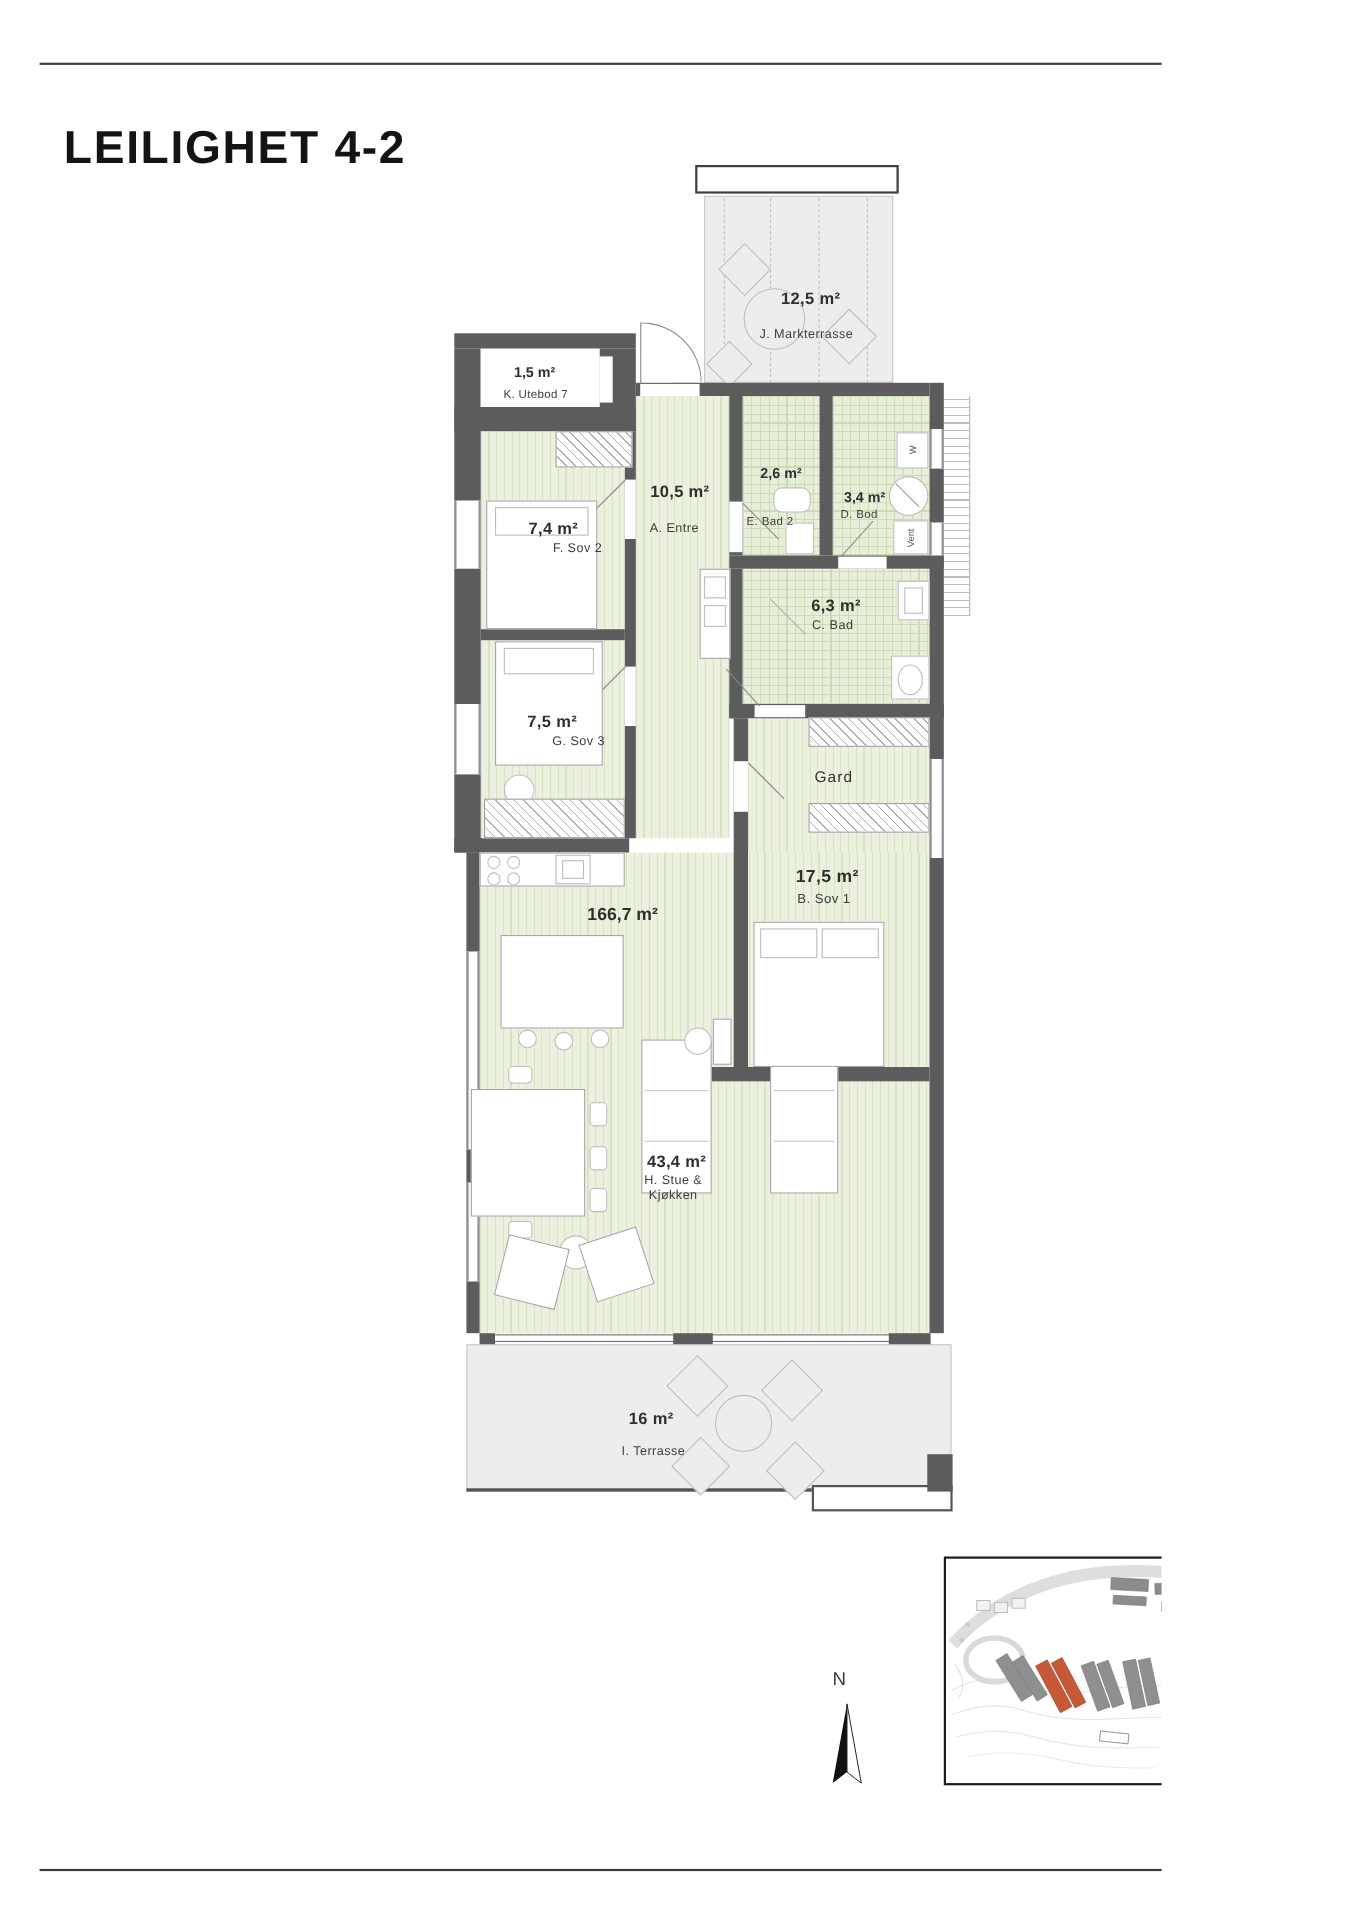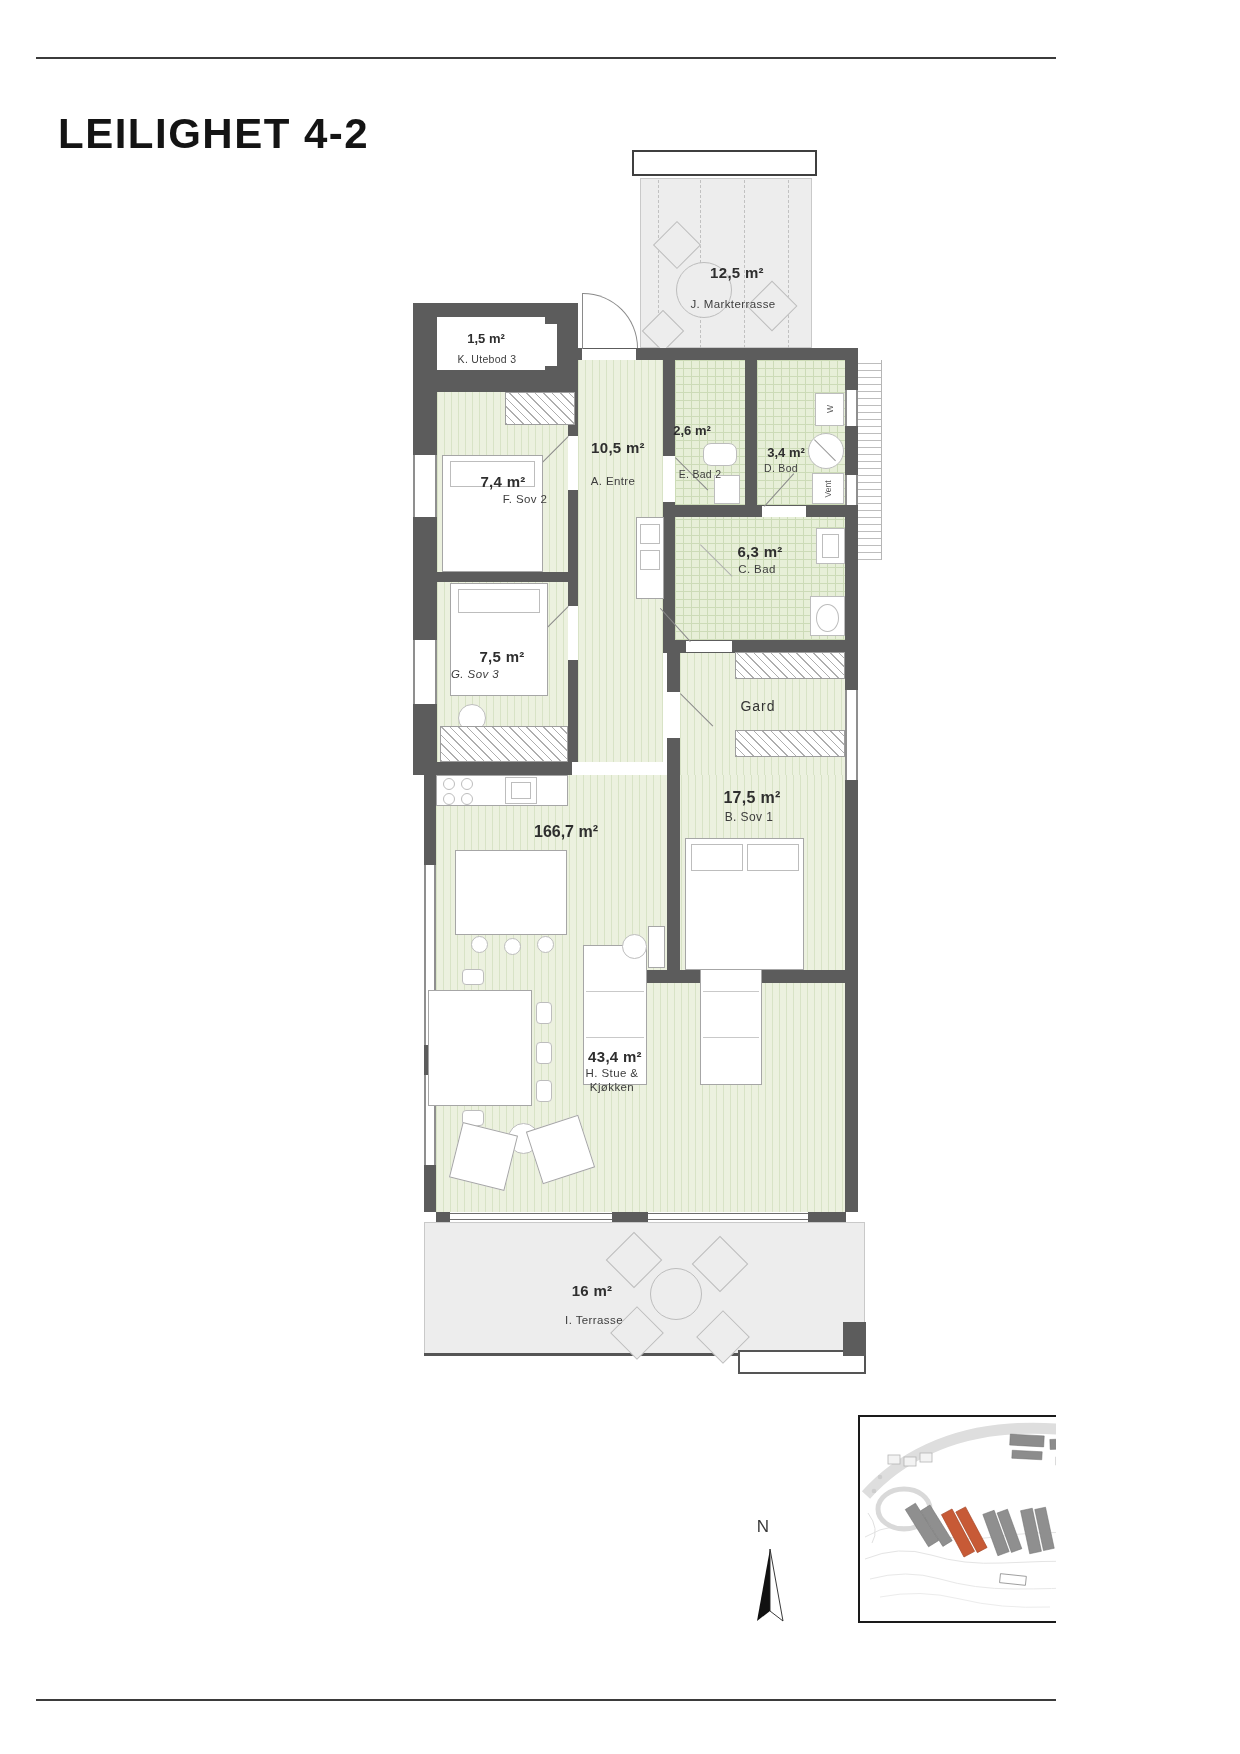--- a/index.html
+++ b/index.html
@@ -210,39 +210,39 @@
   <div class="furn-o circle" style="left:808px;top:433px;width:36px;height:36px;"></div>
   <div class="leaf" style="left:814px;top:440px;height:30px;background:#9a9a9a;transform-origin:top left;transform:rotate(-45deg);"></div>
   <div class="furn-o" style="left:812px;top:473px;width:32px;height:31px;"></div>
 
   <div class="hatch-h" style="left:858px;top:360px;width:24px;height:200px;"></div>
 
   <div class="lab area" style="left:737px;top:272px;">12,5 m²</div>
   <div class="lab nm" style="left:733px;top:304px;">J. Markterrasse</div>
 
   <div class="lab area-sm" style="left:486px;top:338px;">1,5 m²</div>
-  <div class="lab nm-sm" style="left:487px;top:359px;">K. Utebod 3</div>
+  <div class="lab nm-sm" style="left:487px;top:359px;">K. Utebod 7</div>
 
   <div class="lab area" style="left:503px;top:481px;">7,4 m²</div>
   <div class="lab nm" style="left:501px;top:499px;margin-left:24px;">F. Sov 2</div>
 
   <div class="lab area" style="left:618px;top:447px;">10,5 m²</div>
   <div class="lab nm" style="left:613px;top:481px;">A. Entre</div>
 
-  <div class="lab area-sm" style="left:692px;top:430px;">2,6 m²</div>
+  <div class="lab area-sm" style="left:710px;top:430px;">2,6 m²</div>
   <div class="lab nm-sm" style="left:700px;top:474px;">E. Bad 2</div>
 
   <div class="lab area-sm" style="left:786px;top:452px;">3,4 m²</div>
   <div class="lab nm-sm" style="left:781px;top:468px;">D. Bod</div>
 
   <div class="lab area" style="left:760px;top:551px;">6,3 m²</div>
   <div class="lab nm" style="left:757px;top:569px;">C. Bad</div>
 
   <div class="lab area" style="left:502px;top:656px;">7,5 m²</div>
-  <div class="lab nm" style="left:475px;top:674px;font-style:italic;">G. Sov 3</div>
+  <div class="lab nm" style="left:526px;top:674px;">G. Sov 3</div>
 
   <div class="lab" style="left:758px;top:706px;font-size:14px;letter-spacing:1px;color:#333;">Gard</div>
 
   <div class="lab area" style="left:752px;top:798px;font-size:16px;">17,5 m²</div>
   <div class="lab nm" style="left:749px;top:817px;font-size:12px;">B. Sov 1</div>
 
   <div class="lab total" style="left:566px;top:832px;">166,7 m²</div>
 
   <div class="lab area" style="left:615px;top:1056px;">43,4 m²</div>
   <div class="lab nm" style="left:612px;top:1073px;">H. Stue &amp;</div>

